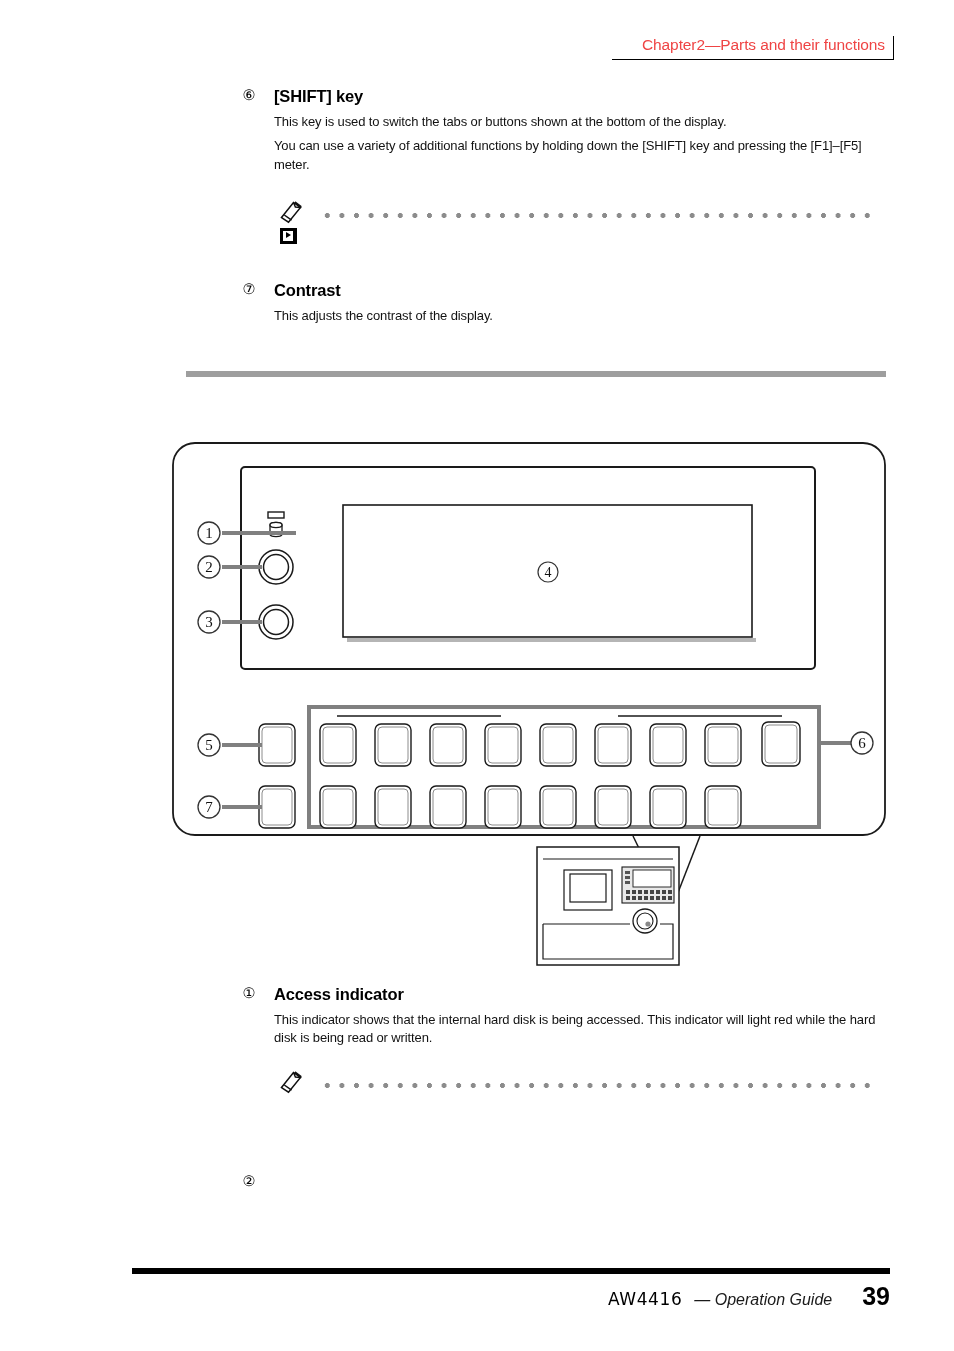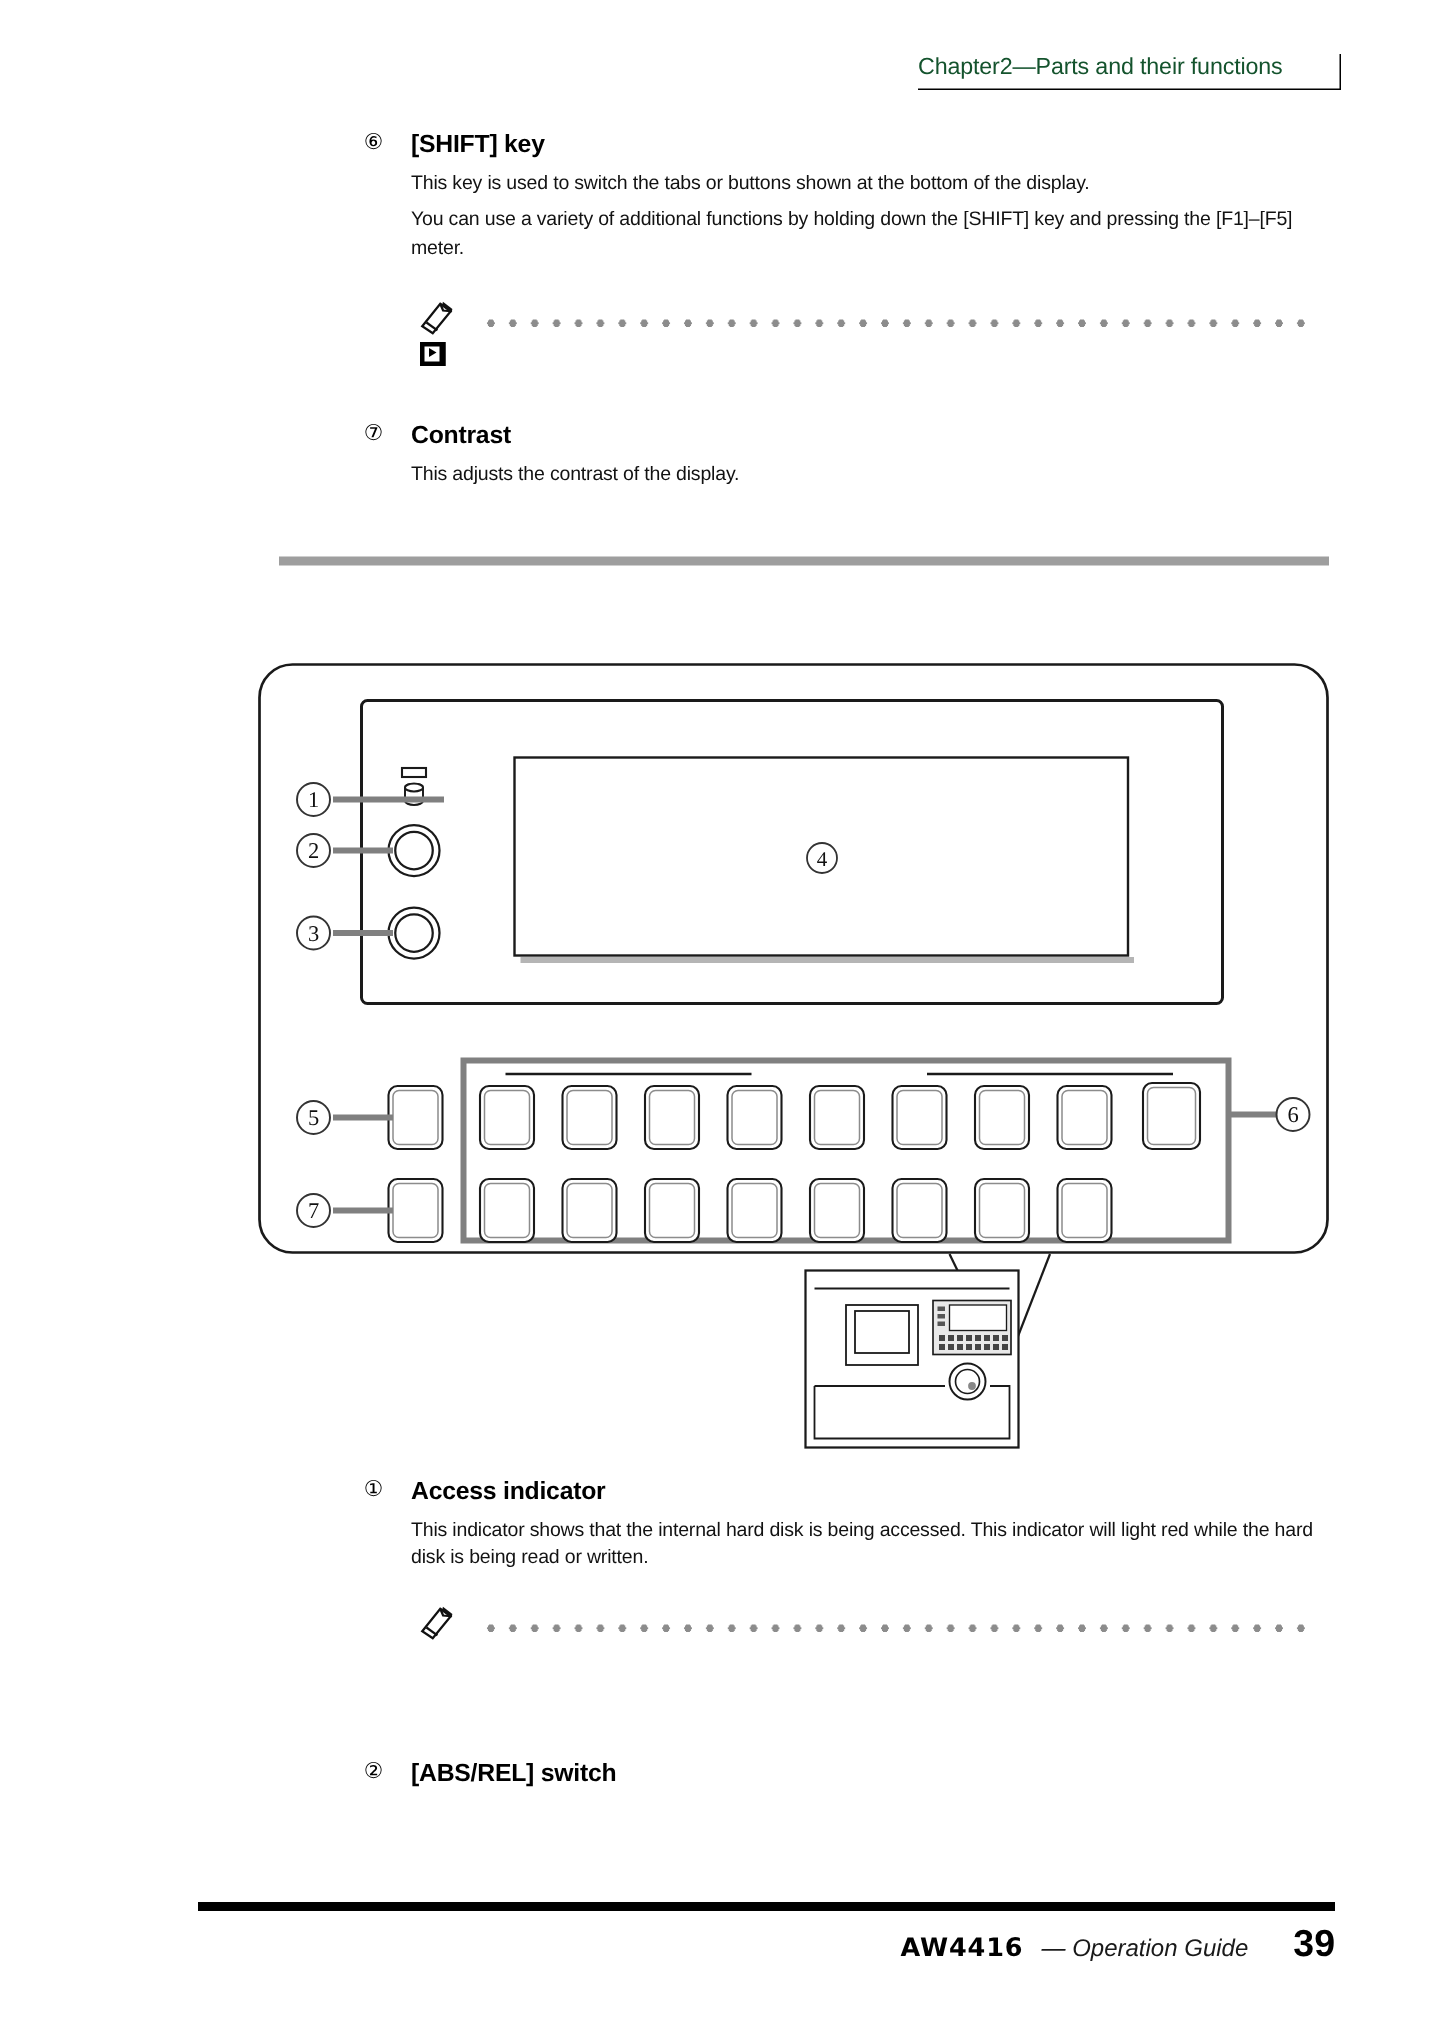--- a/index.html
+++ b/index.html
@@ -18,24 +18,24 @@
     overflow: hidden;
     background: #ffffff;
   }
 
   
   .header {
     position: absolute;
     left: 612px;
     top: 36px;
     width: 282px;
-    text-align: left;
+    text-align: right;
     font-size: 15.5px;
     letter-spacing: -0.1px;
-    color: #14532d;
+    color: #ef4444;
     padding-bottom: 5px;
     border-bottom: 1.6px solid #000;
     border-right: 1.6px solid #000;
     padding-right: 8px;
     box-sizing: border-box;
   }
 
   
   .entry {
     position: absolute;
@@ -161,21 +161,21 @@
     position: absolute;
     right: 64px;
     top: 1282px;
     display: flex;
     align-items: baseline;
     gap: 12px;
   }
   .foot-logo {
     font-family: "DejaVu Sans", sans-serif;
     font-size: 17px;
-    font-weight: bold;
+    font-weight: normal;
     letter-spacing: 0.6px;
   }
   .foot-guide {
     font-size: 16px;
     font-style: italic;
     color: #1a1a1a;
   }
   .foot-page {
     font-size: 25px;
     font-weight: bold;
@@ -386,21 +386,20 @@
           <path d="M6.3 17.0 L13.6 22.2"></path>
         </g>
         <path d="M17.3 3.2 L23.6 8.0 L23.0 10.4 L16.6 5.6 Z" fill="#111"></path>
       </svg>
     </span>
     <span class="dots"></span>
   </div>
 
   <div class="entry" style="top:1172px;">
     <div class="num">②</div>
-    <div class="title">[ABS/REL] switch</div>
   </div>
 
   <div class="foot-rule"></div>
   <div class="footer">
     <span class="foot-logo">AW4416</span>
     <span class="foot-guide">— Operation Guide</span>
     <span class="foot-page">39</span>
   </div>
 
 </div>

